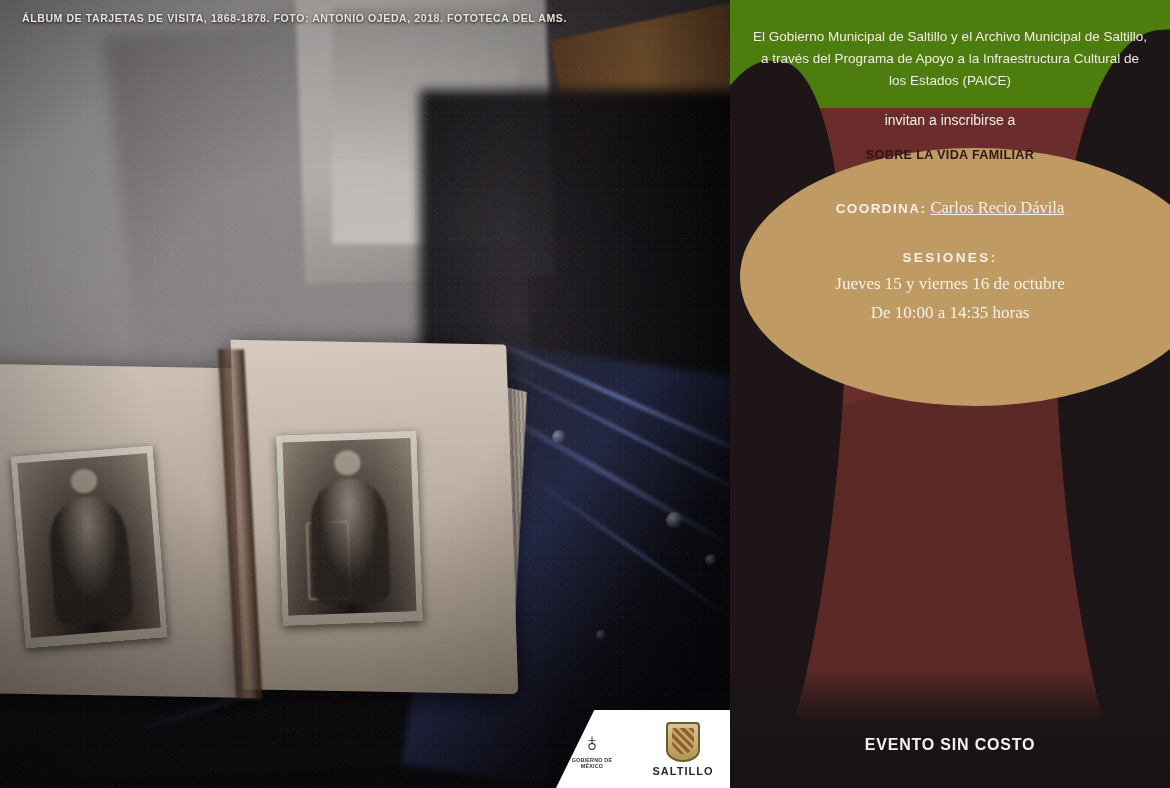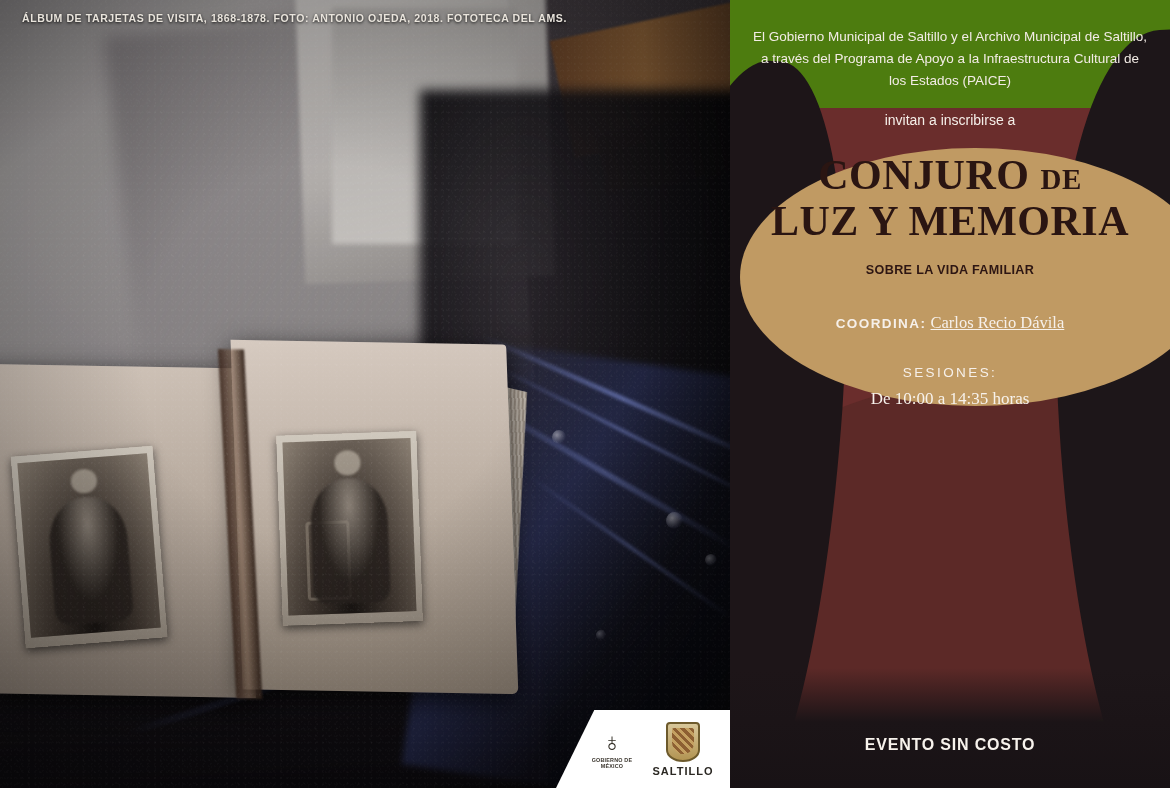--- a/index.html
+++ b/index.html
@@ -223,21 +223,21 @@
   }
   .logo-eagle {
     width: 52px; height: 56px;
     display: flex; flex-direction: column; align-items: center; justify-content: center;
   }
   .eagle-glyph { font-size: 26px; color: #2e2a22; line-height: 1; }
   .eagle-text {
     font-size: 5.4px; letter-spacing: .2px; color: #3a352d; text-align: center;
     margin-top: 2px; font-weight: bold;
   }
-  .logo-saltillo { width: 62px; text-align: center; }
+  .logo-saltillo { width: 62px; text-align: center; margin-left: 20px; }
   .shield {
     width: 34px; height: 40px; margin: 0 auto;
     background: linear-gradient(180deg,#d8c79a,#b29452);
     border: 2px solid #6d5a2c;
     border-radius: 4px 4px 50% 50% / 4px 4px 30% 30%;
     position: relative;
   }
   .shield:before {
     content: ""; position: absolute; left: 4px; top: 4px; right: 4px; bottom: 6px;
     background: repeating-linear-gradient(45deg, #8d5f32 0 3px, #c4a061 3px 6px);
@@ -350,21 +350,21 @@
   .coordina {
     margin-top: 30px;
     font-size: 15px;
     color: #f6f0ea;
   }
   .coordina .lbl { font-weight: bold; letter-spacing: 1.4px; font-size: 13.5px; }
   .coordina .val { font-family: "Liberation Serif", serif; font-size: 16.5px; text-decoration: underline; }
 
   .sesiones-label {
     margin-top: 32px;
-    font-weight: normal;
+    font-weight: bold;
     letter-spacing: 2.4px;
     font-size: 13.5px;
     color: #f6f0ea;
   }
   .sesiones-line {
     margin-top: 9px;
     font-family: "Liberation Serif", serif;
     font-size: 17px;
     color: #f7f2ec;
   }
@@ -457,37 +457,31 @@
     <div class="bg-maroon-wave"></div>
     <div class="bg-dark-left"></div>
     <div class="bg-dark-right"></div>
     <div class="bg-tan-ellipse"></div>
     <div class="bg-bottom-dark"></div>
 
     <div class="content">
       <p class="intro">El Gobierno Municipal de Saltillo y el Archivo Municipal de Saltillo, a través del Programa de Apoyo a la Infraestructura Cultural de los Estados (PAICE)</p>
       <p class="invitan">invitan a inscribirse a</p>
 
-      <div class="title-block">
-        <div class="title-line title-line-1">
-          <span>CONJURO</span>
-          <span class="small">DE</span>
-        </div>
-        <div class="title-line title-line-2">LUZ Y MEMORIA</div>
-      </div>
 
       <div class="subtitle">
         <div>SOBRE LA VIDA FAMILIAR</div>
       </div>
 
       <div class="coordina">
         <span class="lbl">COORDINA:</span>
         <span class="val">Carlos Recio Dávila</span>
       </div>
 
       <div class="sesiones-label">SESIONES:</div>
+      <div class="sesiones-line">Jueves 15 y viernes 16 de octubre</div>
       <div class="sesiones-line">De 10:00 a 14:35 horas</div>
 
     </div>
 
     <div class="evento">EVENTO SIN COSTO</div>
   </div>
 </div>
 
 </body></html>

